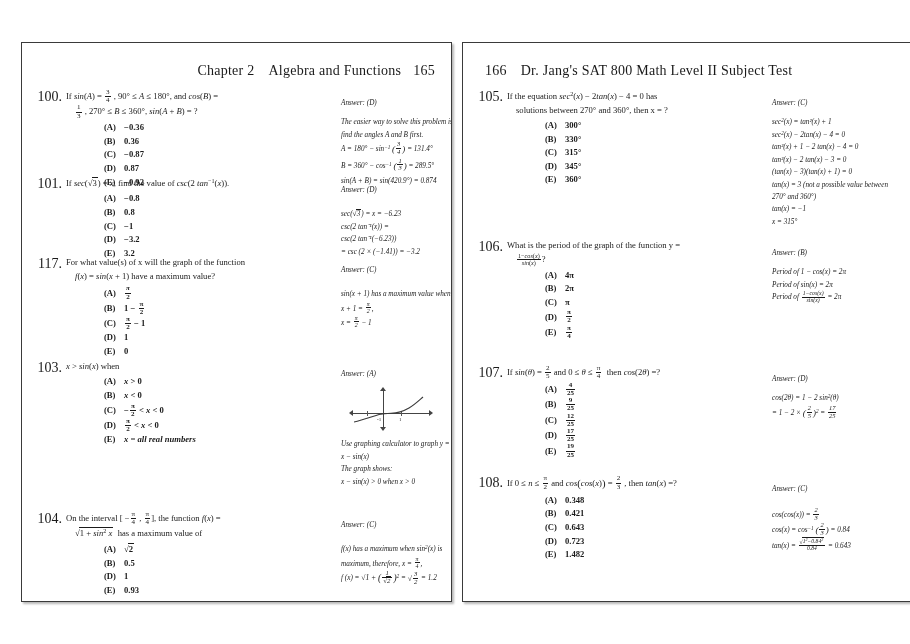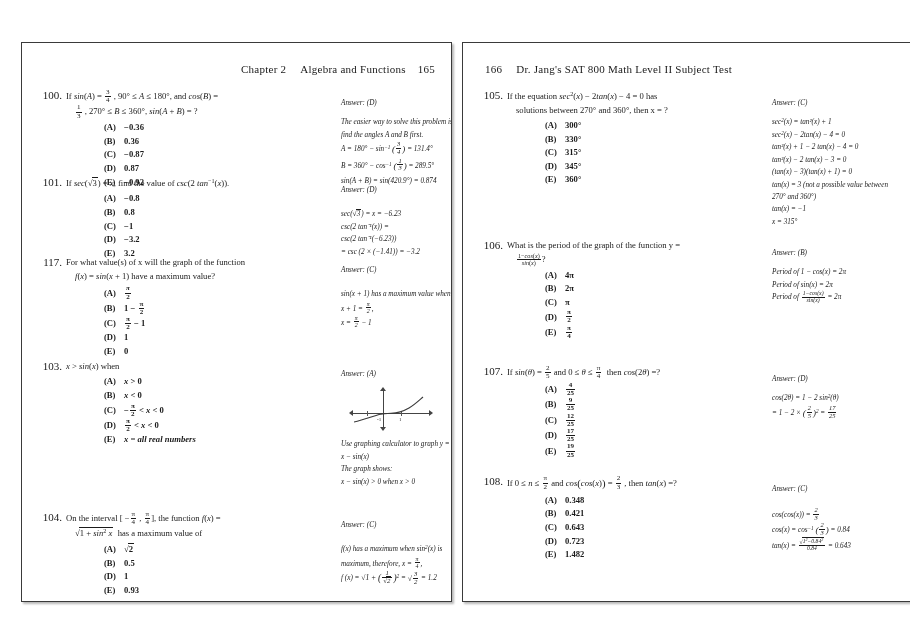--- a/index.html
+++ b/index.html
@@ -25,42 +25,42 @@
     border: 1px solid #3a3a3a;
     box-shadow: 2px 2px 2px rgba(0,0,0,0.28);
     box-sizing: border-box;
     overflow: hidden;
   }
   .page-left  { left: 21px;  width: 431px; }
   .page-right { left: 462px; width: 511px; }
 
   .running-head {
     position: absolute;
-    font-size: 11px;
+    font-size: 14px;
     letter-spacing: 0.25px;
     white-space: nowrap;
     color: #1a1a1a;
   }
   .rh-left  { right: 16px; top: 20px; }
   .rh-right { left: 22px;  top: 20px; }
   .rh-seg { display: inline-block; }
   .rh-gap-b { margin-left: 14px; }
   .rh-gap-c { margin-left: 12px; }
 
   
   .q {
     position: absolute;
     width: 100%;
   }
   .q-num {
     position: absolute;
     left: 0; top: 0;
     width: 26px;
     text-align: right;
-    font-size: 11px;
+    font-size: 14px;
   }
   .q-body {
     position: absolute;
     left: 30px; top: 0;
     width: 238px;
     font-size: 8.6px;
     line-height: 1.62;
   }
   .q-stem { display: block; }
   .q-stem2 { display: block; margin-left: 9px; }

